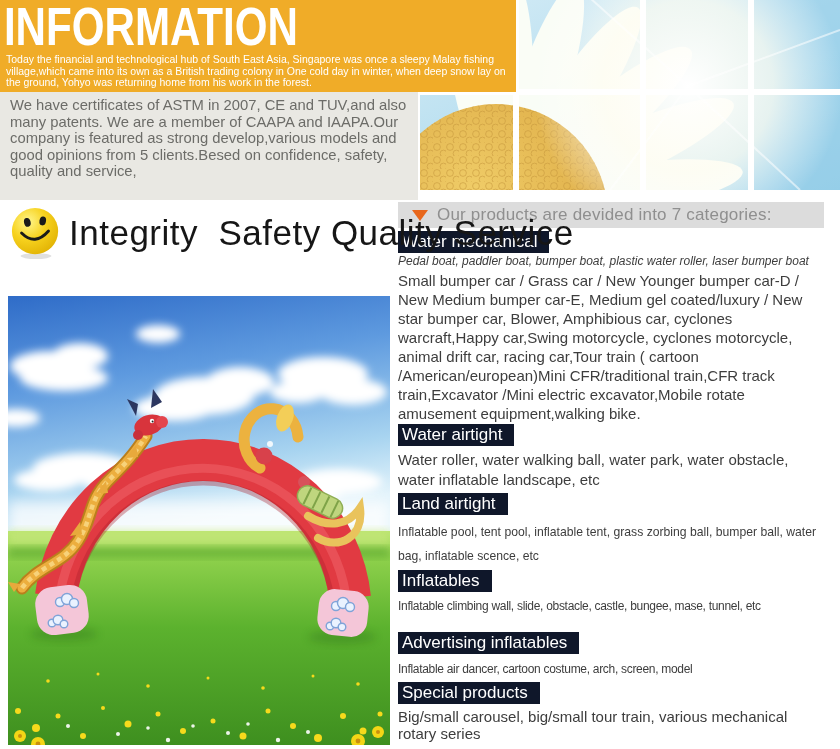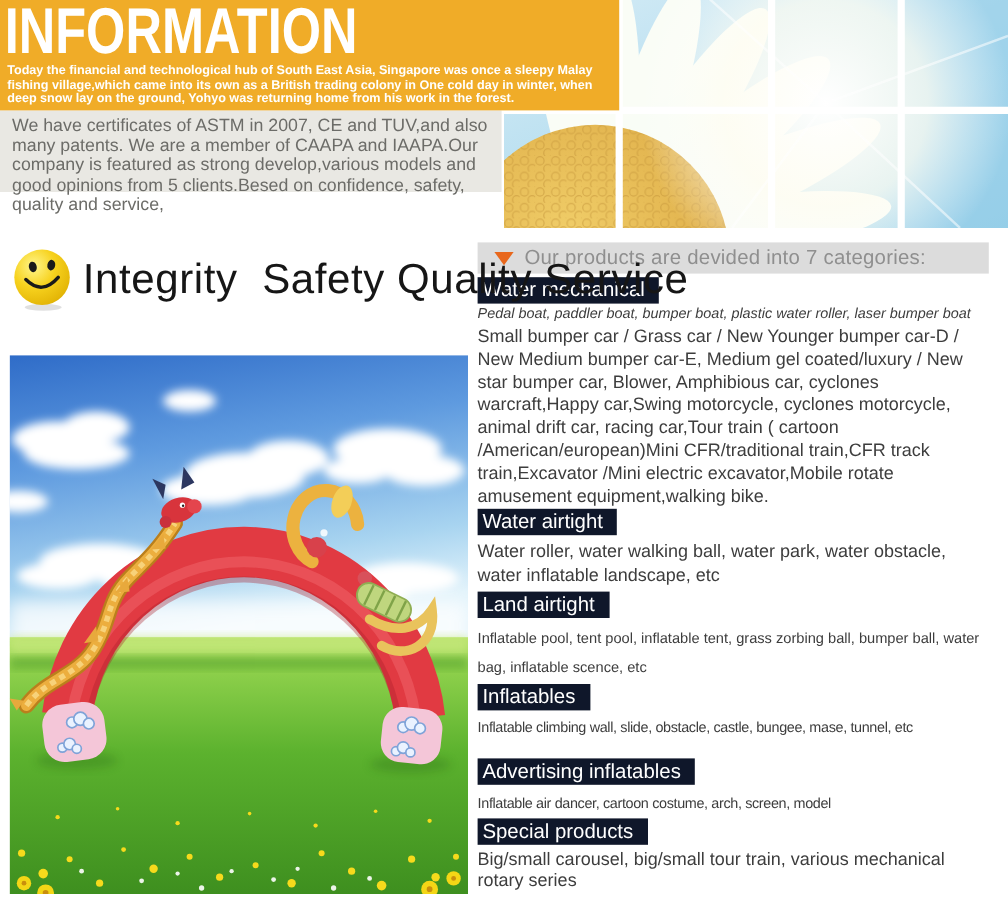--- a/index.html
+++ b/index.html
@@ -4,25 +4,25 @@
 <style>
   html,body{margin:0;padding:0;background:#fff;}
   #page{position:relative;width:840px;height:749px;background:#fff;overflow:hidden;
         font-family:"Liberation Sans", sans-serif;}
 
   
   .flower-wrap{position:absolute;left:420px;top:0;width:420px;height:190px;}
   .orange-header{position:absolute;left:0;top:0;width:516px;height:92px;background:#F0AC28;z-index:2;}
   .orange-header h1{margin:0;padding:0 0 0 5px;color:#fff;font-weight:bold;font-size:54px;line-height:52px;
       letter-spacing:0px;transform:scaleX(0.78);transform-origin:left top;white-space:nowrap;}
-  .orange-header p{margin:2px 0 0 6px;width:502px;color:#fff;font-weight:bold;
+  .orange-header p{margin:2px 0 0 6px;width:502px;color:#fff;font-weight:normal;
       font-size:10.5px;line-height:11.5px;}
 
   
-  .cert-box{position:absolute;left:0;top:92px;width:418px;height:68px;background:#E9E8E3;}
+  .cert-box{position:absolute;left:0;top:92px;width:418px;height:108px;background:#E9E8E3;}
   .cert-box p{margin:0;padding:5px 8px 0 10px;color:#6C6C68;font-size:14.8px;line-height:16.6px;}
 
   
   .motto-row{position:absolute;left:10px;top:206px;display:flex;align-items:center;z-index:2;}
   .smiley{width:52px;height:54px;flex:0 0 auto;}
   .motto-text{margin-left:7px;color:#161616;font-size:35px;letter-spacing:.5px;white-space:pre;}
 
   
   .products{position:absolute;left:398px;top:202px;width:426px;}
   .products-bar{height:26px;background:#DCDCDC;display:flex;align-items:center;}

